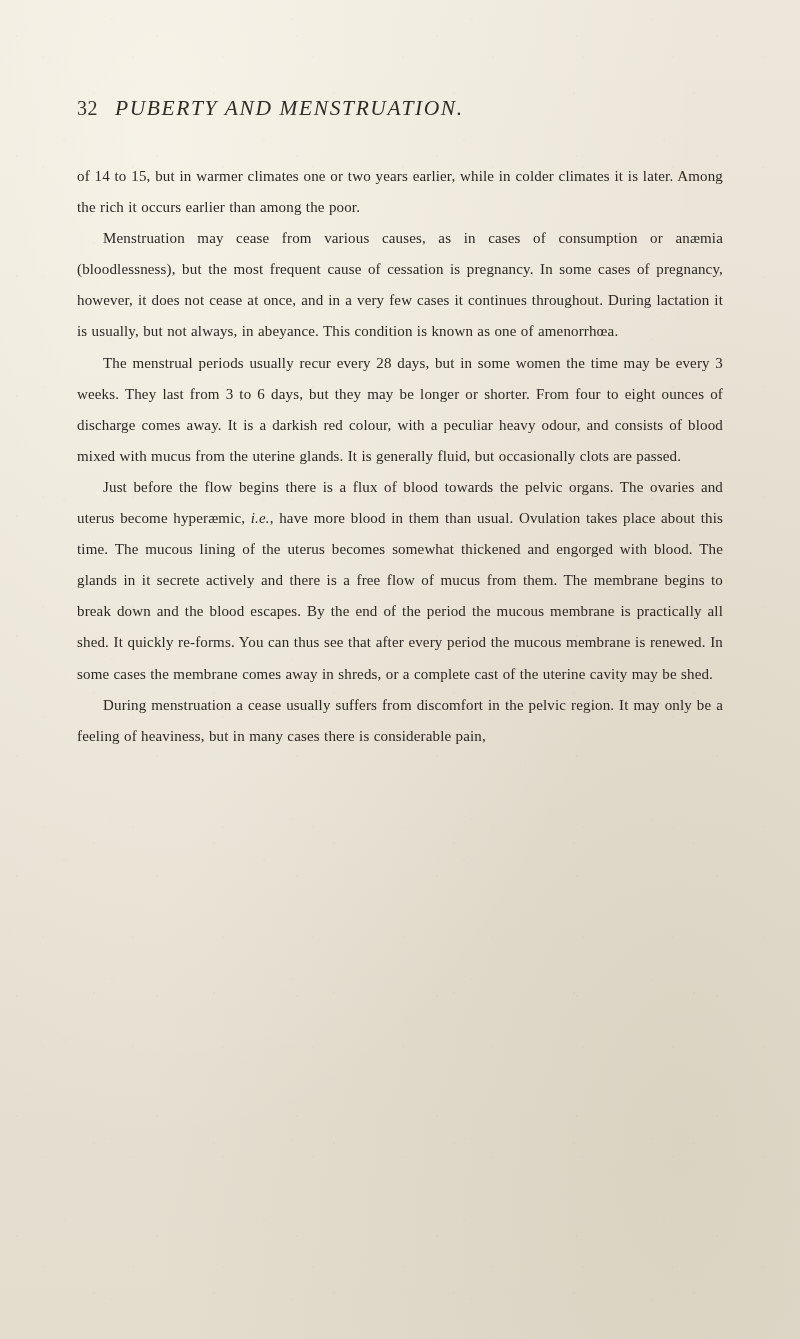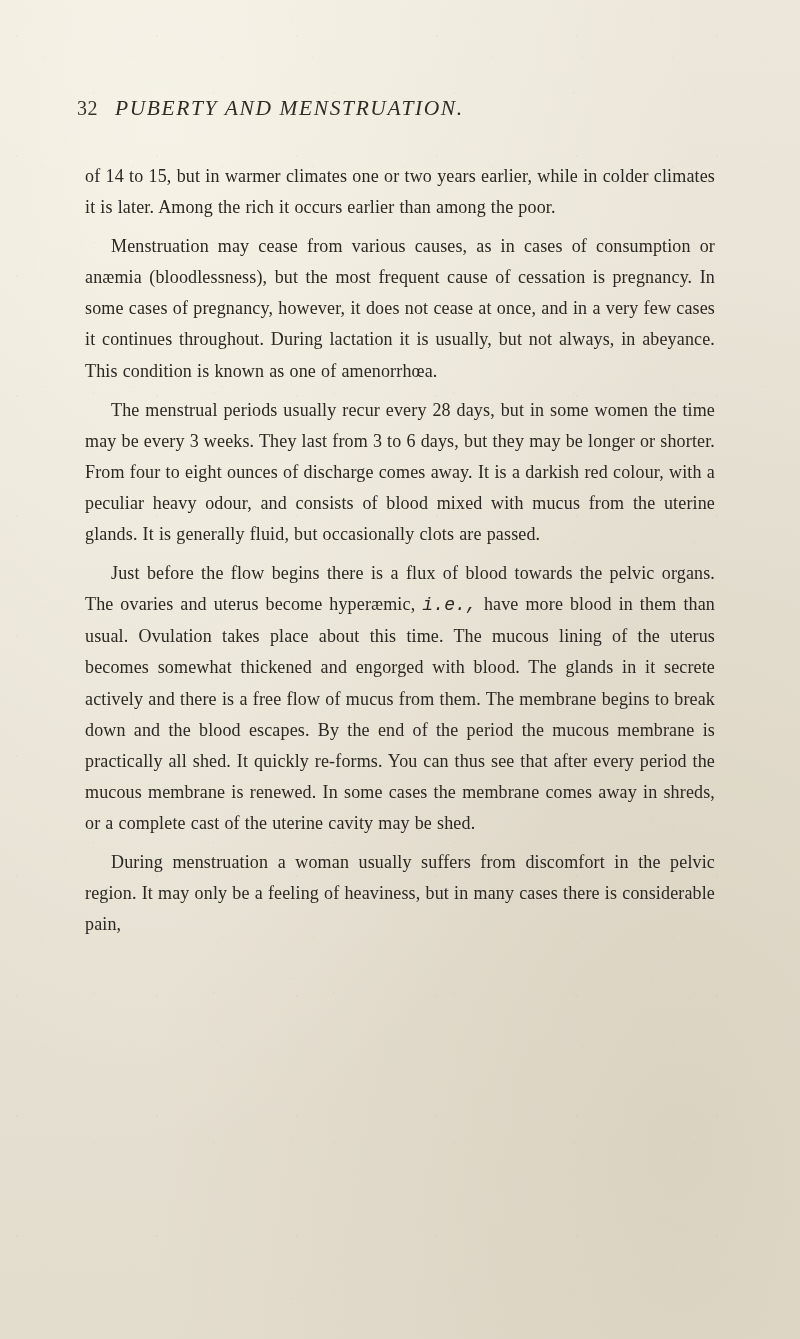--- a/index.html
+++ b/index.html
@@ -56,33 +56,33 @@
   }
   .head-title {
     font-size: 21.5px;
     letter-spacing: 1.6px;
     font-style: italic;
     font-weight: normal;
     color: #312c26;
     font-family: Liberation Serif, serif;
   }
   p.body-par {
-    margin: 8px;
-    font-size: 18px;
+    margin: 0;
+    font-size: 15px;
     line-height: 31.1px;
     text-align: justify;
     text-justify: inter-word;
     letter-spacing: 0.15px;
     color: #2b2722;
     word-spacing: 0.4px;
   }
   p.body-par.indent {
     text-indent: 26px;
   }
-  .ital { font-style: italic; font-family: Liberation Mono, monospace; }
+  .ital { font-style: italic; }
 </style>
 </head>
 <body>
 
 <div class="page">
   <div class="grain"></div>
 
   <div class="content">
 
     <div class="running-head">
@@ -91,16 +91,16 @@
     </div>
 
     <p class="body-par">of 14 to 15, but in warmer climates one or two years earlier, while in colder climates it is later. Among the rich it occurs earlier than among the poor.</p>
 
     <p class="body-par indent">Menstruation may cease from various causes, as in cases of consumption or anæmia (bloodlessness), but the most frequent cause of cessation is pregnancy. In some cases of pregnancy, however, it does not cease at once, and in a very few cases it continues throughout. During lactation it is usually, but not always, in abeyance. This condition is known as one of amenorrhœa.</p>
 
     <p class="body-par indent">The menstrual periods usually recur every 28 days, but in some women the time may be every 3 weeks. They last from 3 to 6 days, but they may be longer or shorter. From four to eight ounces of discharge comes away. It is a darkish red colour, with a peculiar heavy odour, and consists of blood mixed with mucus from the uterine glands. It is generally fluid, but occasionally clots are passed.</p>
 
     <p class="body-par indent"><span>Just before the flow begins there is a flux of blood towards the pelvic organs. The ovaries and uterus become hyperæmic, </span><span class="ital">i.e.,</span><span> have more blood in them than usual. Ovulation takes place about this time. The mucous lining of the uterus becomes somewhat thickened and engorged with blood. The glands in it secrete actively and there is a free flow of mucus from them. The membrane begins to break down and the blood escapes. By the end of the period the mucous membrane is practically all shed. It quickly re-forms. You can thus see that after every period the mucous membrane is renewed. In some cases the membrane comes away in shreds, or a complete cast of the uterine cavity may be shed.</span></p>
 
-    <p class="body-par indent">During menstruation a woman usually suffers from discomfort in the pelvic region. It may only be a feeling of heaviness, but in many cases there is considerable pain,</p>
+    <p class="body-par indent">During menstruation a cease usually suffers from discomfort in the pelvic region. It may only be a feeling of heaviness, but in many cases there is considerable pain,</p>
 
   </div>
 </div>
 
 </body></html>

